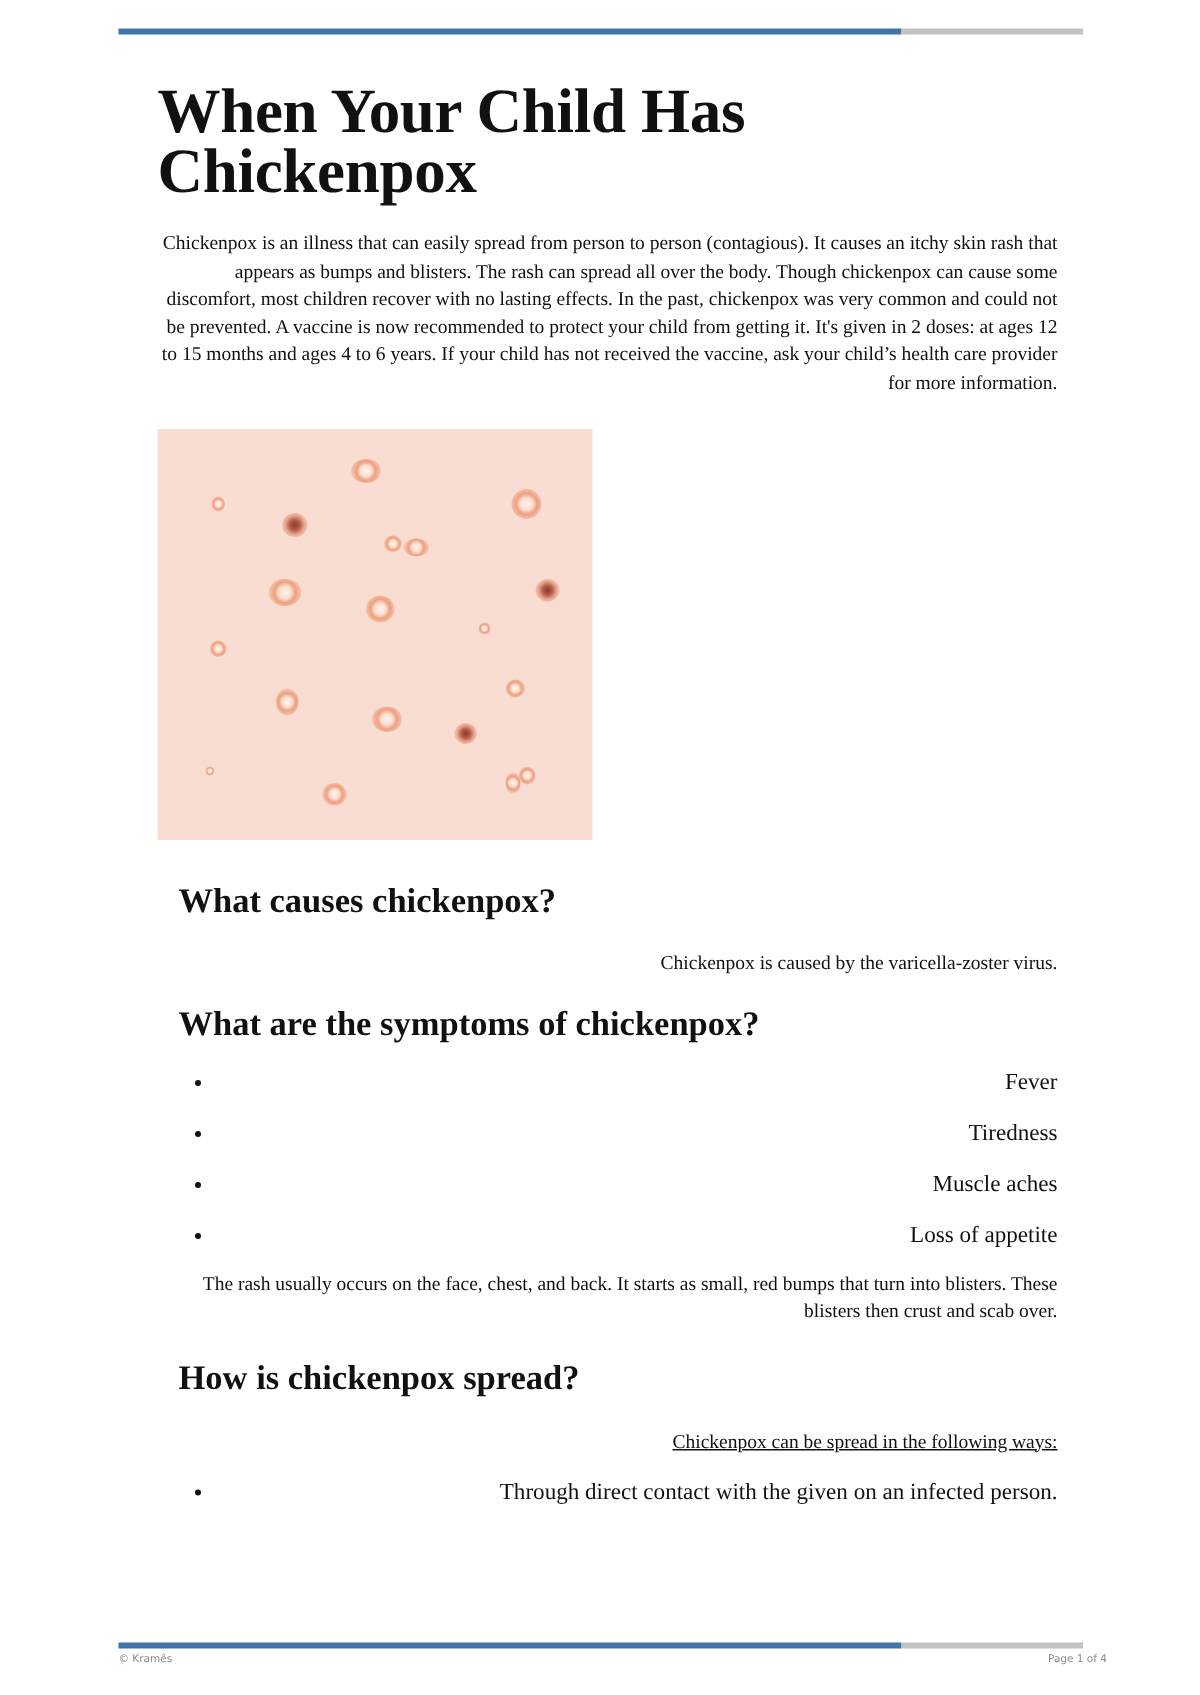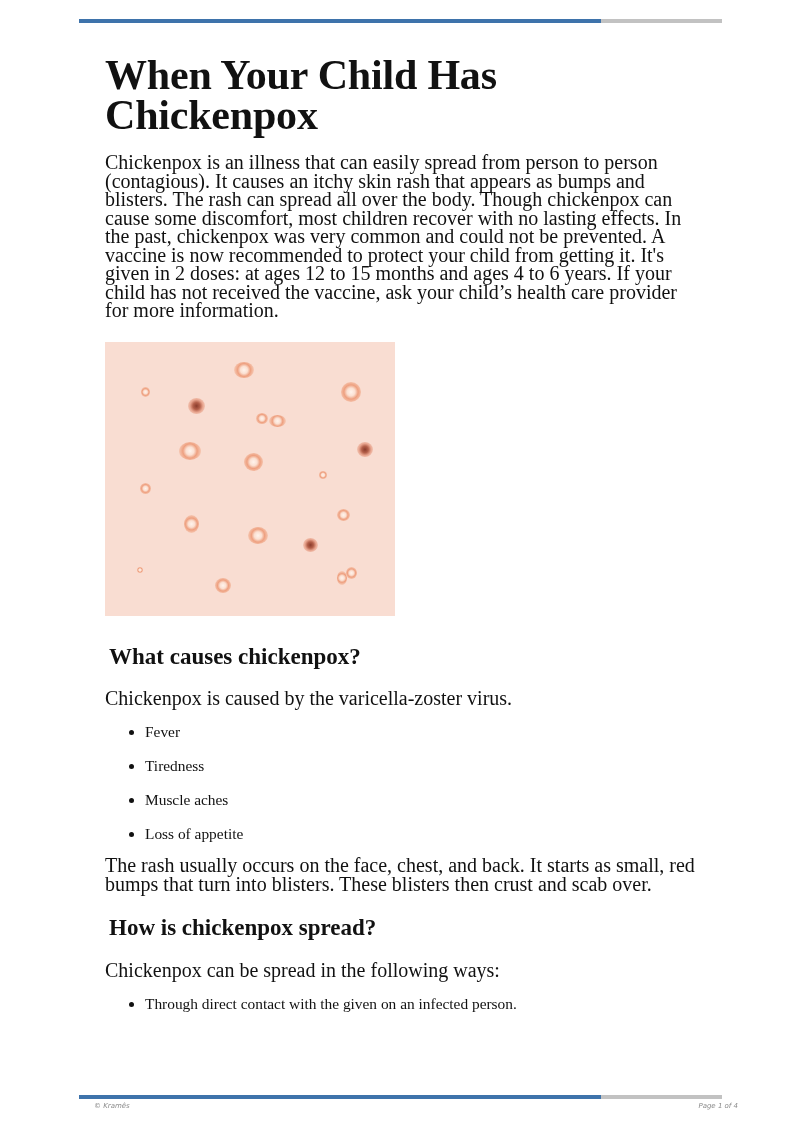--- a/index.html
+++ b/index.html
@@ -5,39 +5,39 @@
   html, body { margin: 0; padding: 0; background: #ffffff; }
   body { width: 800px; height: 1130px; position: relative; overflow: hidden;
          font-family: "Liberation Serif", "DejaVu Serif", serif; color: #111; }
   .bar { position: absolute; left: 79px; width: 643px; height: 4px; display: flex; }
   .bar .blue { width: 522px; background: #3e73ab; height: 100%; }
   .bar .gray { flex: 1; background: #c2c2c2; height: 100%; }
   .bar.top { top: 19px; }
   .bar.bottom { top: 1095px; }
   .content { position: absolute; left: 105px; top: 55px; width: 600px; }
   h1 { font-size: 42px; font-weight: bold; margin: 0 0 18px 0; line-height: 40px; letter-spacing: -0.2px; }
-  h2 { font-size: 23px; font-weight: bold; margin: 4px; line-height: 30px; }
-  p { font-size: 20px; line-height: 18.5px; margin: 0; }
+  h2 { font-size: 23px; font-weight: bold; margin: 14px; line-height: 30px; }
+  p { font-size: 13px; line-height: 18.5px; margin: 0; text-align: right; }
   .intro { margin-bottom: 22px; }
   .rash-image { width: 290px; height: 274px; position: relative; background: #f9ddd2; overflow: hidden; }
   .spot { position: absolute; border-radius: 50%;
           background: radial-gradient(circle, #fff3ec 0%, #fbe0d2 28%, #eea080 50%, #f5c1aa 72%, rgba(249,221,210,0) 100%); }
   .spot.scab { background: radial-gradient(circle, #8a3c2c 0%, #b4604a 30%, #e9a690 55%, #f3c7b6 75%, rgba(249,221,210,0) 100%); }
   .sec1-h { margin-top: 26px; }
   .sec1-p { margin-top: 17px; }
   .sec2-h { margin-top: 16px; }
   .sec2-p { margin-top: 18px; }
-  ul { margin: 0; padding: 0 0 0 40px; list-style: disc; }
+  ul { margin: 0; padding: 0 0 0 40px; list-style: disc; text-align: right; }
   ul li { font-size: 15.4px; line-height: 18.5px; margin-top: 15.5px; }
   .sym-list { margin-top: 0; }
   .sec2-after { margin-top: 13px; }
   .sec3-h { margin-top: 20px; }
-  .sec3-p { margin-top: 18px; }
+  .sec3-p { margin-top: 18px; text-decoration: underline; }
   .footer-left, .footer-right { position: absolute; top: 1102px; font-family: "DejaVu Sans", sans-serif;
-        font-size: 7px; font-style: italic; color: #8a8a8a; margin-left: 15px; }
+        font-size: 7px; color: #8a8a8a; }
   .footer-left { left: 79px; }
   .footer-right { right: 62px; }
 </style>
 </head>
 <body>
 
 <div class="bar top">
   <div class="blue"></div>
   <div class="gray"></div>
 </div>
@@ -64,20 +64,21 @@
     <div class="spot scab" style="left:198px;top:196px;width:15px;height:14px;"></div>
     <div class="spot" style="left:32px;top:225px;width:6px;height:6px;"></div>
     <div class="spot" style="left:232px;top:229px;width:10px;height:14px;"></div>
     <div class="spot" style="left:241px;top:225px;width:11px;height:12px;"></div>
     <div class="spot" style="left:110px;top:236px;width:16px;height:15px;"></div>
   </div>
 
   <h2 class="sec1-h">What causes chickenpox?</h2>
   <p class="sec1-p">Chickenpox is caused by the varicella-zoster virus.</p>
 
+  <h2 class="sec2-h">What are the symptoms of chickenpox?</h2>
   <ul class="sym-list">
     <li>Fever</li>
     <li>Tiredness</li>
     <li>Muscle aches</li>
     <li>Loss of appetite</li>
   </ul>
   <p class="sec2-after">The rash usually occurs on the face, chest, and back. It starts as small, red bumps that turn into blisters. These blisters then crust and scab over.</p>
 
   <h2 class="sec3-h">How is chickenpox spread?</h2>
   <p class="sec3-p">Chickenpox can be spread in the following ways:</p>

